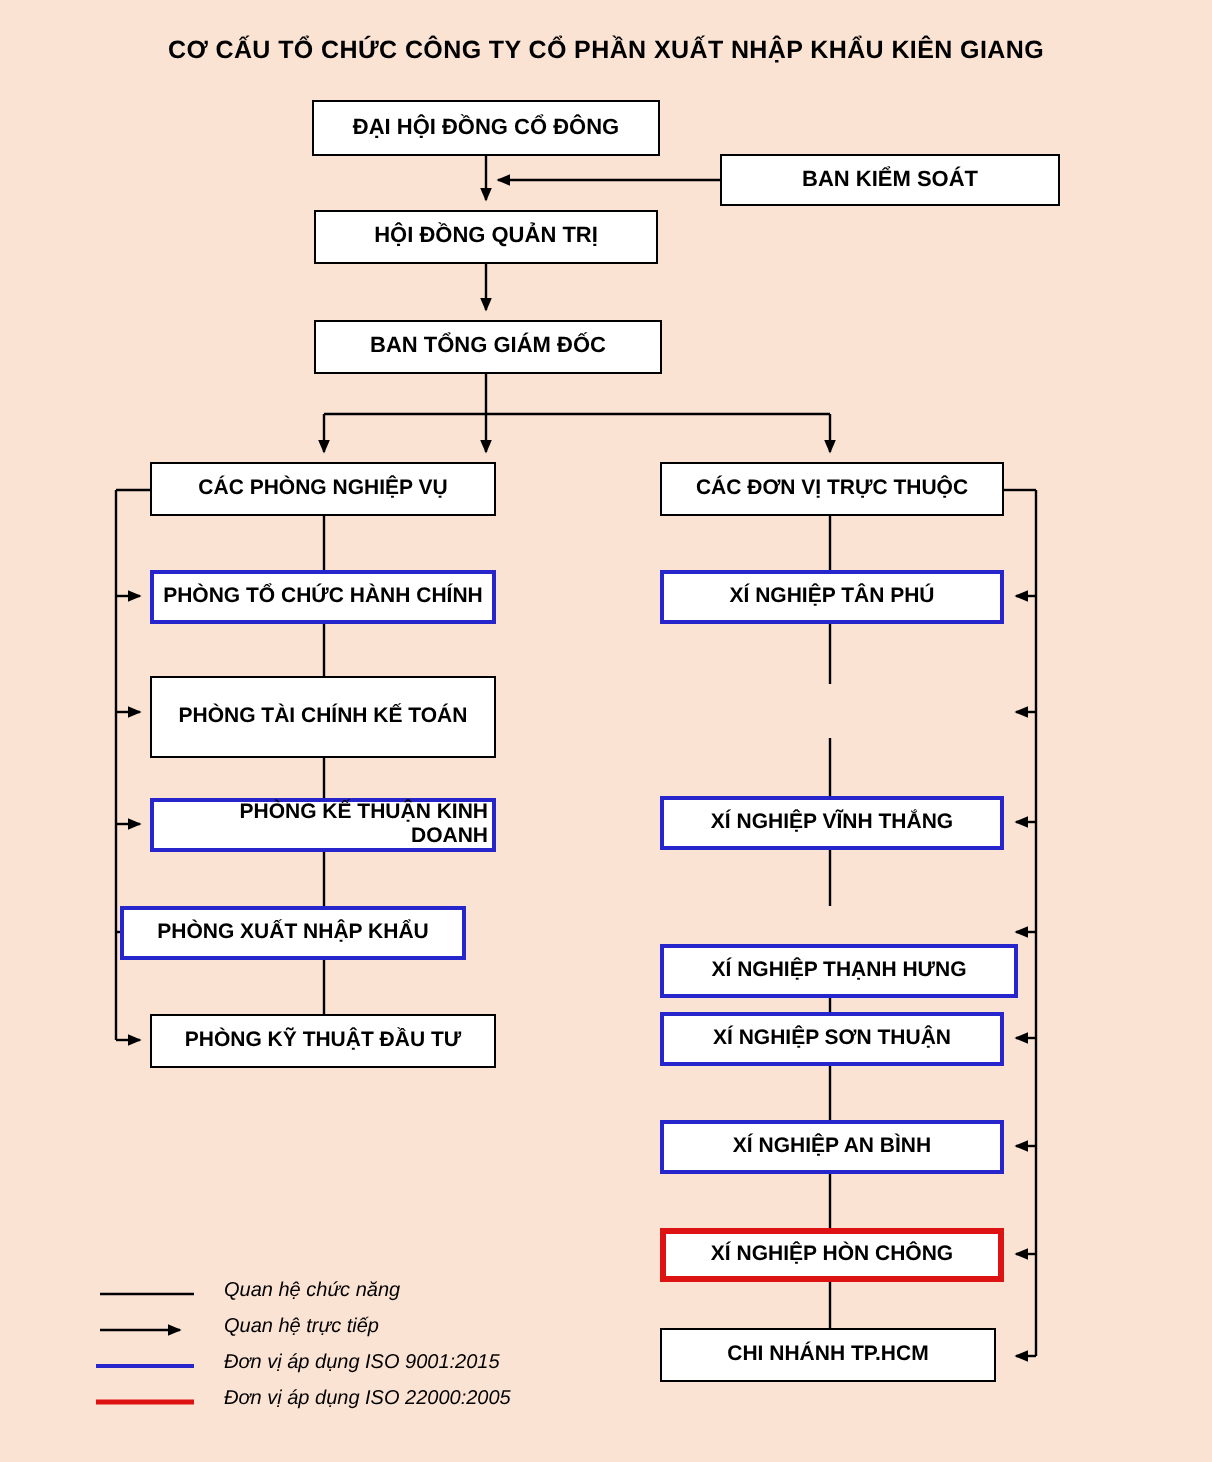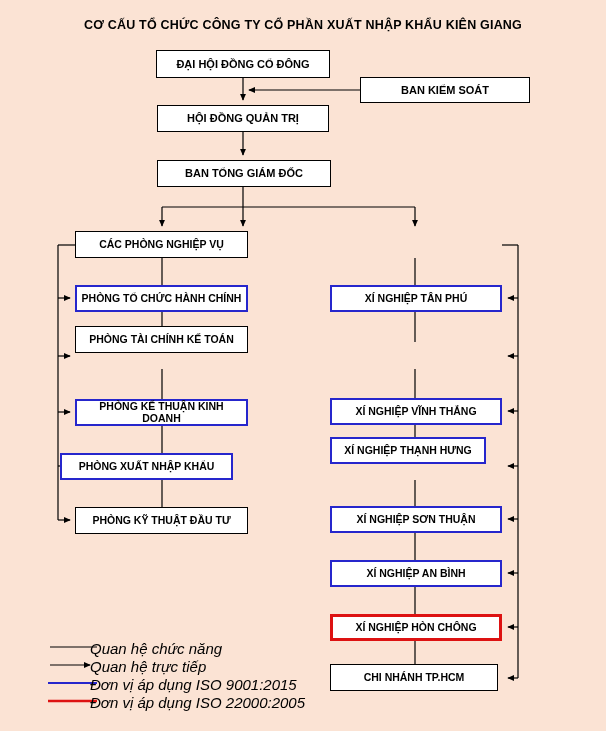--- a/index.html
+++ b/index.html
@@ -21,31 +21,31 @@
   .wires{position:absolute;left:0;top:0;pointer-events:none;}
   .wire{stroke:var(--line,#000);stroke-width:1.2;fill:none;}
   .lblue{stroke:var(--iso-9001,#2626cc);stroke-width:2;fill:none;}
   .lred{stroke:var(--iso-22000,#dd1212);stroke-width:2.5;fill:none;}
   .box{
     position:absolute;
     box-sizing:border-box;
     background:var(--box-fill,#fff);
     border:1px solid var(--line,#000);
     display:flex;align-items:center;justify-content:center;
-    text-align:center;
+    text-align:right;
     font-size:10.5px;font-weight:bold;
     line-height:1.1;
     padding:1px 2px;
   }
   .box.top{font-size:11px;}
   .box.iso9001{border:2px solid var(--iso-9001,#2626cc);}
   .box.iso22000{border:3px solid var(--iso-22000,#dd1212);}
   .legend-label{
-    position:absolute;left:90px;height:14px;
-    font-size:15px;font-style:italic;font-weight:normal;
+    position:absolute;left:112px;height:14px;
+    font-size:10px;font-style:italic;font-weight:normal;
     white-space:nowrap;
   }
 </style>
 </head>
 <body>
 
 <div class="stage" style="--background: #fbe3d4; --box-fill: #ffffff; --line: #000000; --iso-9001: #2626cc; --iso-22000: #dd1212;">
 
   <div class="title">CƠ CẤU TỔ CHỨC CÔNG TY CỔ PHẦN XUẤT NHẬP KHẨU KIÊN GIANG</div>
 
@@ -109,30 +109,31 @@
       <line class="lred" x1="48" y1="701" x2="97" y2="701"></line>
     </g>
   </svg>
 
   <div class="box top" style="left:156px;top:50px;width:174px;height:28px">ĐẠI HỘI ĐỒNG CỔ ĐÔNG</div>
   <div class="box top" style="left:360px;top:77px;width:170px;height:26px">BAN KIỂM SOÁT</div>
   <div class="box top" style="left:157px;top:105px;width:172px;height:27px">HỘI ĐỒNG QUẢN TRỊ</div>
   <div class="box top" style="left:157px;top:160px;width:174px;height:27px">BAN TỔNG GIÁM ĐỐC</div>
 
   <div class="box" style="left:75px;top:231px;width:173px;height:27px">CÁC PHÒNG NGHIỆP VỤ</div>
+  <div class="box" style="left:330px;top:231px;width:172px;height:27px">CÁC ĐƠN VỊ TRỰC THUỘC</div>
 
   <div class="box iso9001" style="left:75px;top:285px;width:173px;height:27px">PHÒNG TỔ CHỨC HÀNH CHÍNH</div>
-  <div class="box" style="left:75px;top:326px;width:173px;height:27px">PHÒNG TÀI CHÍNH KẾ TOÁN</div>
+  <div class="box" style="left:75px;top:338px;width:173px;height:41px">PHÒNG TÀI CHÍNH KẾ TOÁN</div>
   <div class="box iso9001" style="left:75px;top:399px;width:173px;height:27px">PHÒNG KẾ THUẬN KINH DOANH</div>
   <div class="box iso9001" style="left:60px;top:453px;width:173px;height:27px">PHÒNG XUẤT NHẬP KHẨU</div>
   <div class="box" style="left:75px;top:507px;width:173px;height:27px">PHÒNG KỸ THUẬT ĐẦU TƯ</div>
 
   <div class="box iso9001" style="left:330px;top:285px;width:172px;height:27px">XÍ NGHIỆP TÂN PHÚ</div>
   <div class="box iso9001" style="left:330px;top:398px;width:172px;height:27px">XÍ NGHIỆP VĨNH THẮNG</div>
-  <div class="box iso9001" style="left:330px;top:437px;width:156px;height:27px">XÍ NGHIỆP THẠNH HƯNG</div>
+  <div class="box iso9001" style="left:330px;top:472px;width:179px;height:27px">XÍ NGHIỆP THẠNH HƯNG</div>
   <div class="box iso9001" style="left:330px;top:506px;width:172px;height:27px">XÍ NGHIỆP SƠN THUẬN</div>
   <div class="box iso9001" style="left:330px;top:560px;width:172px;height:27px">XÍ NGHIỆP AN BÌNH</div>
   <div class="box iso22000" style="left:330px;top:614px;width:172px;height:27px">XÍ NGHIỆP HÒN CHÔNG</div>
   <div class="box" style="left:330px;top:664px;width:168px;height:27px">CHI NHÁNH TP.HCM</div>
 
   <div class="legend-label" style="top:640px">Quan hệ chức năng</div>
   <div class="legend-label" style="top:658px">Quan hệ trực tiếp</div>
   <div class="legend-label" style="top:676px">Đơn vị áp dụng ISO 9001:2015</div>
   <div class="legend-label" style="top:694px">Đơn vị áp dụng ISO 22000:2005</div>
 

